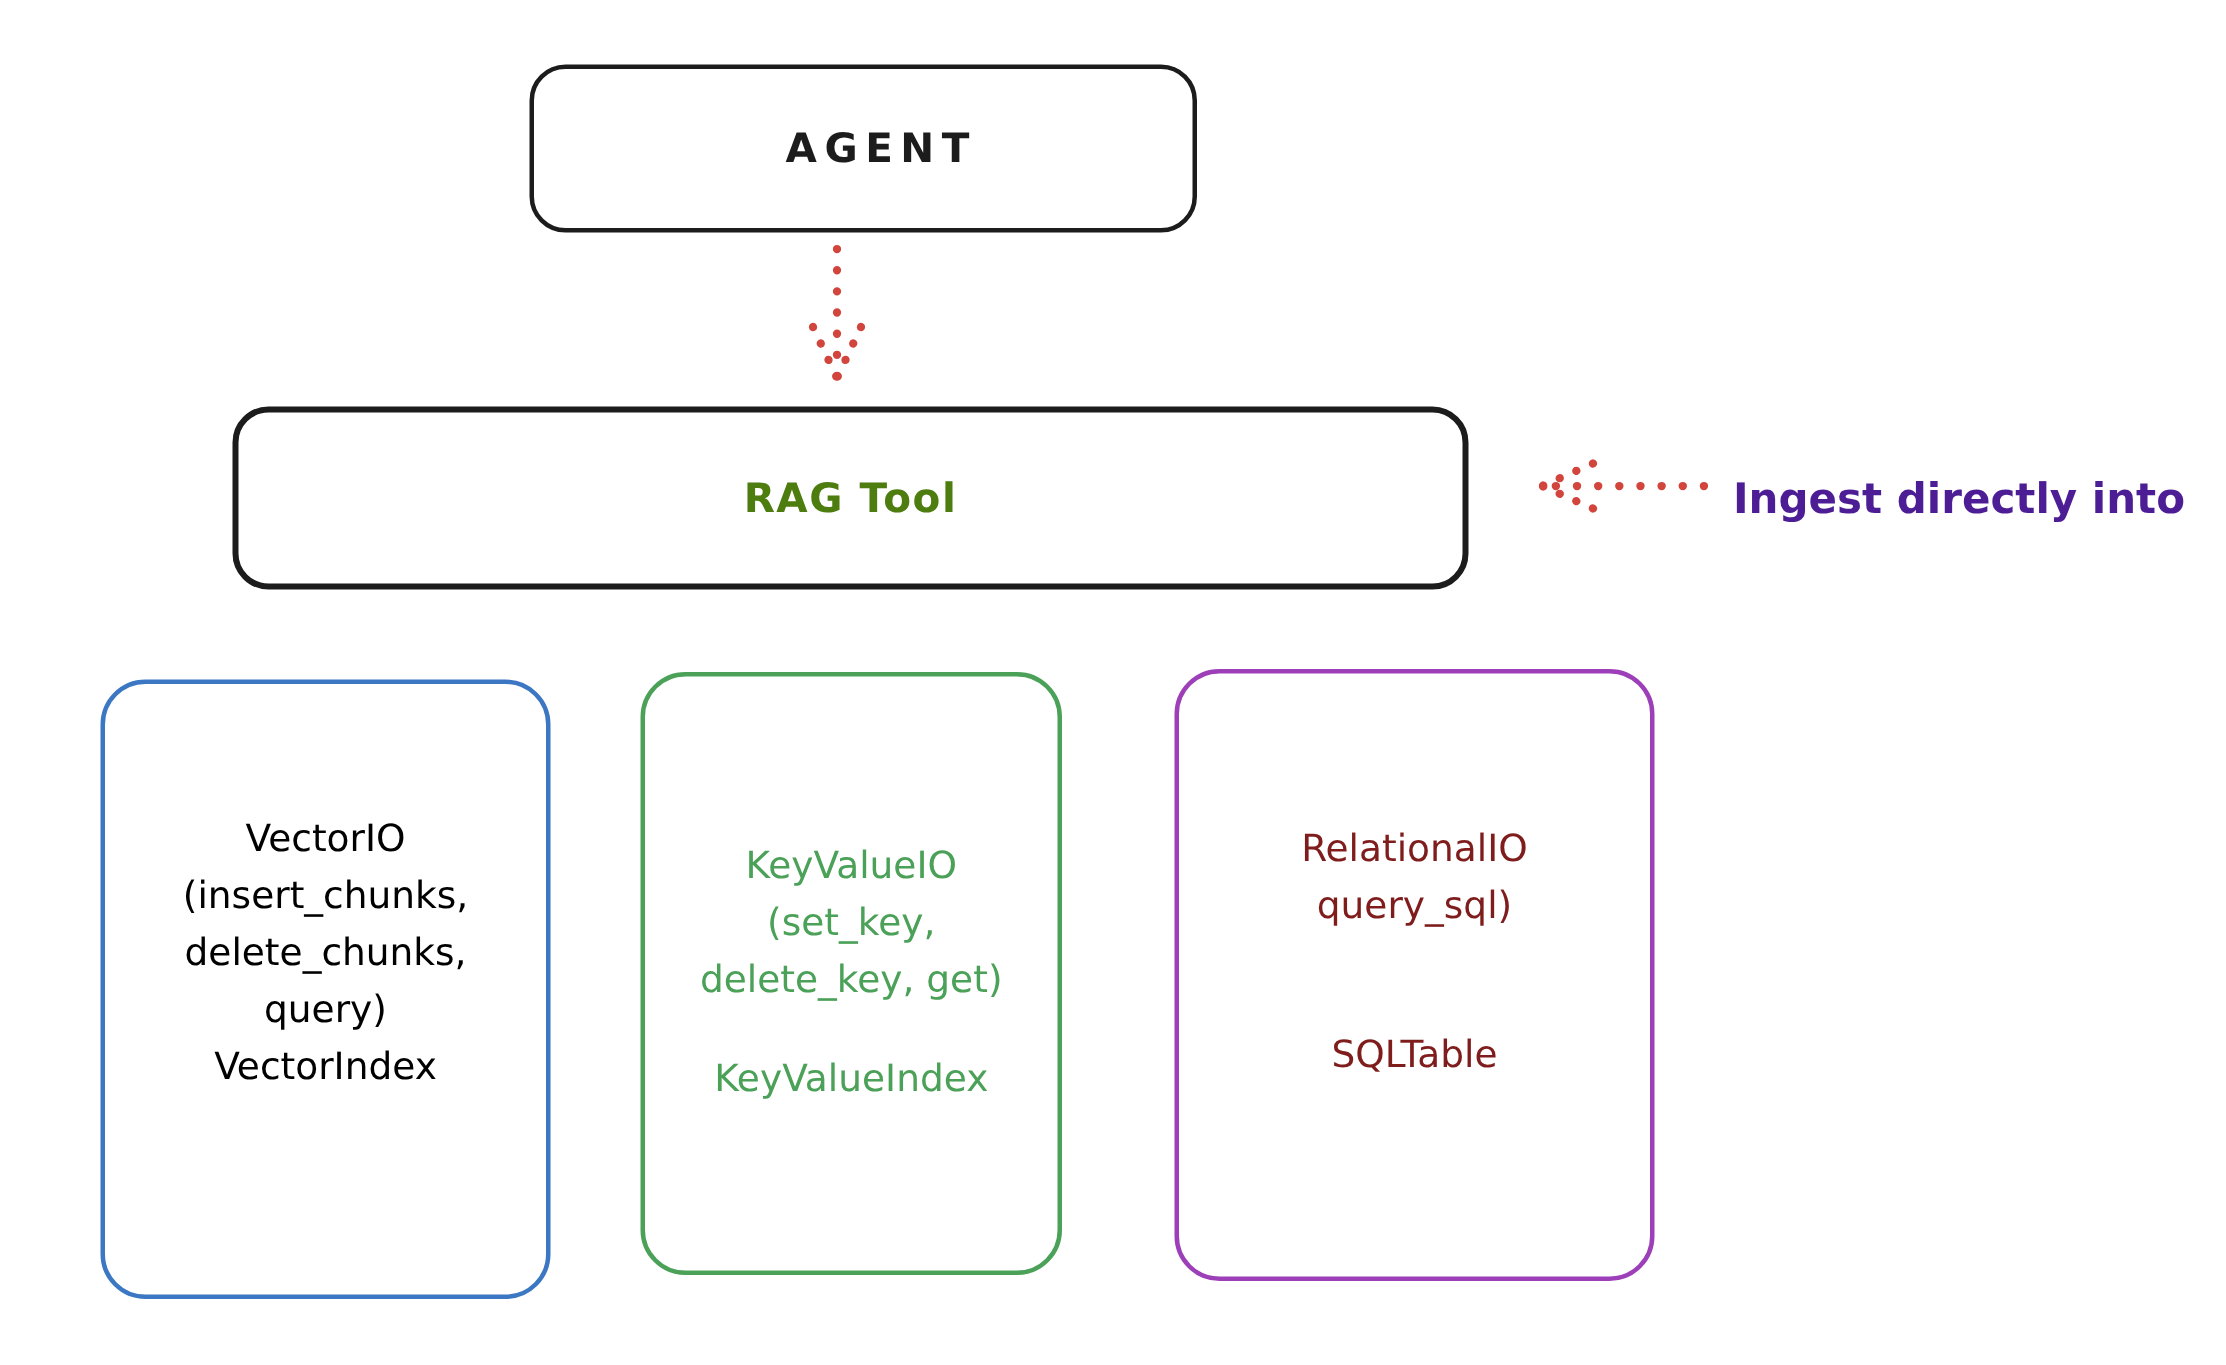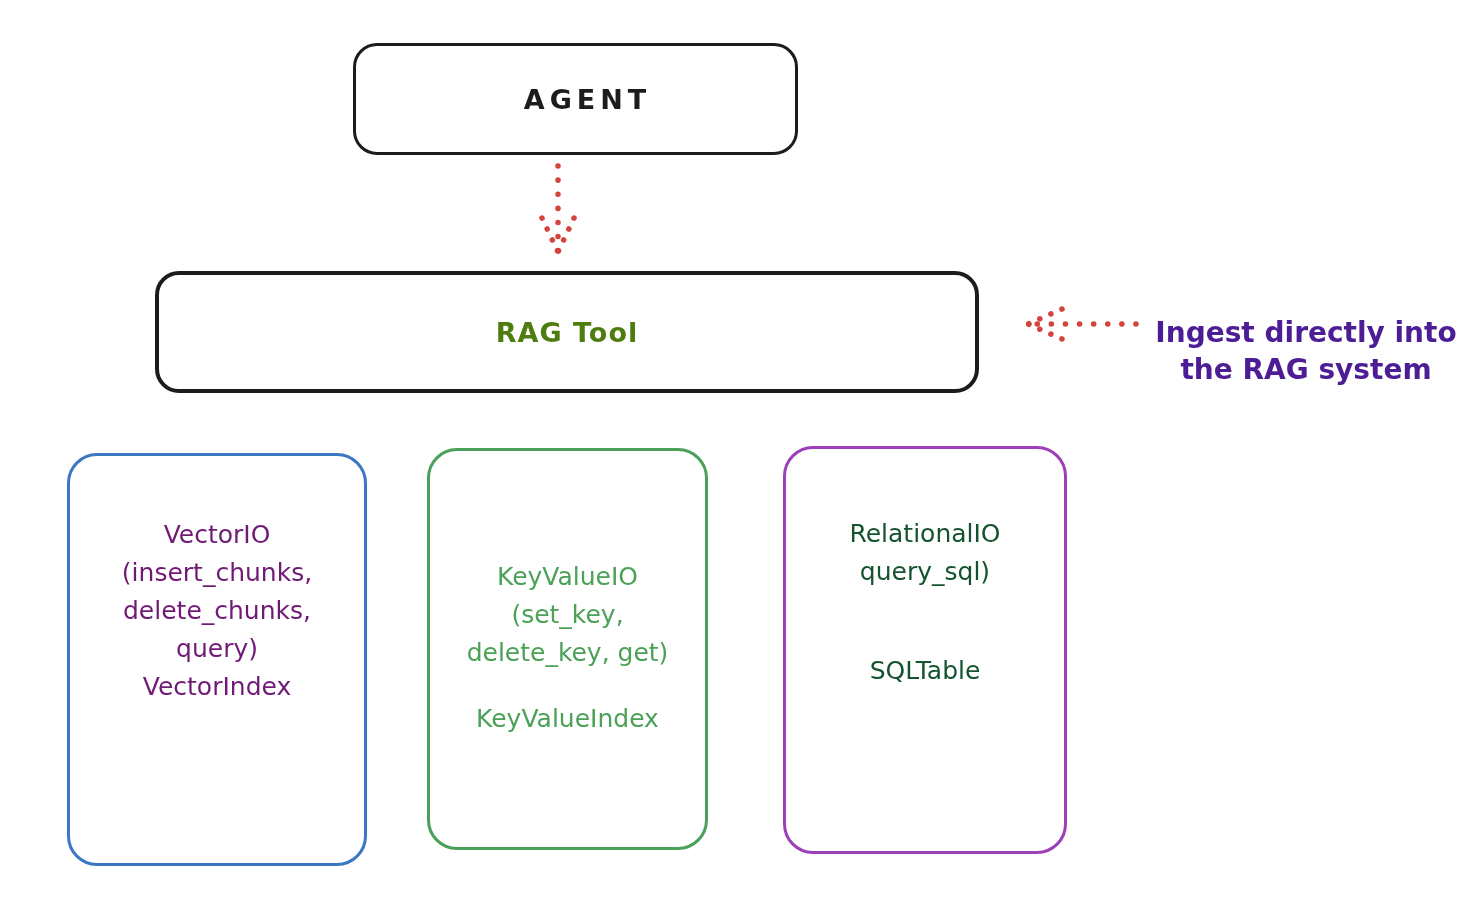--- a/index.html
+++ b/index.html
@@ -49,23 +49,23 @@
     background: #ffffff;
     border-style: solid;
     border-width: 3.5px;
     border-radius: 30px;
     text-align: center;
     font-size: 25px;
     line-height: 38px;
     font-weight: 500;
   }
   .io-box .line { min-height: 0; }
-  .io-blue   { left: 67px;  top: 453px; width: 300px; height: 413px; padding-top: 60px;  border-color: #3b77c2; color: #701a75; text-align: center; }
+  .io-blue   { left: 67px;  top: 453px; width: 300px; height: 413px; padding-top: 84px;  border-color: #3b77c2; color: #000000; text-align: center; }
   .io-green  { left: 427px; top: 448px; width: 281px; height: 402px; padding-top: 107px; border-color: #4aa157; color: #4aa157; }
-  .io-purple { left: 783px; top: 446px; width: 284px; height: 408px; padding-top: 66px;  border-color: #9c3fb8; color: #14532d; }
+  .io-purple { left: 783px; top: 446px; width: 320px; height: 408px; padding-top: 98px;  border-color: #9c3fb8; color: #7f1d1d; }
   .index-label { }
   .io-green .index-label { margin-top: 28px; }
   .io-purple .index-label { margin-top: 61px; }
   
   .annotation-text {
     position: absolute;
     left: 1136px; top: 284px;
     width: 340px;
     text-align: center;
     color: #4c1d95;
@@ -98,21 +98,20 @@
   </div>
 
   <svg class="arrow-svg arrow-left" width="126" height="48" viewBox="0 0 126 48">
     <path d="M118 24 L16 24" fill="none" stroke="#d1453c" stroke-width="5.5" stroke-linecap="round" stroke-dasharray="0.1 14"></path>
     <path d="M44 9 L10 24" fill="none" stroke="#d1453c" stroke-width="5.5" stroke-linecap="round" stroke-dasharray="0.1 12"></path>
     <path d="M44 39 L10 24" fill="none" stroke="#d1453c" stroke-width="5.5" stroke-linecap="round" stroke-dasharray="0.1 12"></path>
   </svg>
 
   <div class="annotation-text">
     <div>Ingest directly into</div>
-    <div>the RAG system</div>
   </div>
 
   <div class="io-box io-blue">
     <div class="line">VectorIO</div>
     <div class="line">(insert_chunks,</div>
     <div class="line">delete_chunks,</div>
     <div class="line">query)</div>
     <div class="index-label">VectorIndex</div>
   </div>
 

